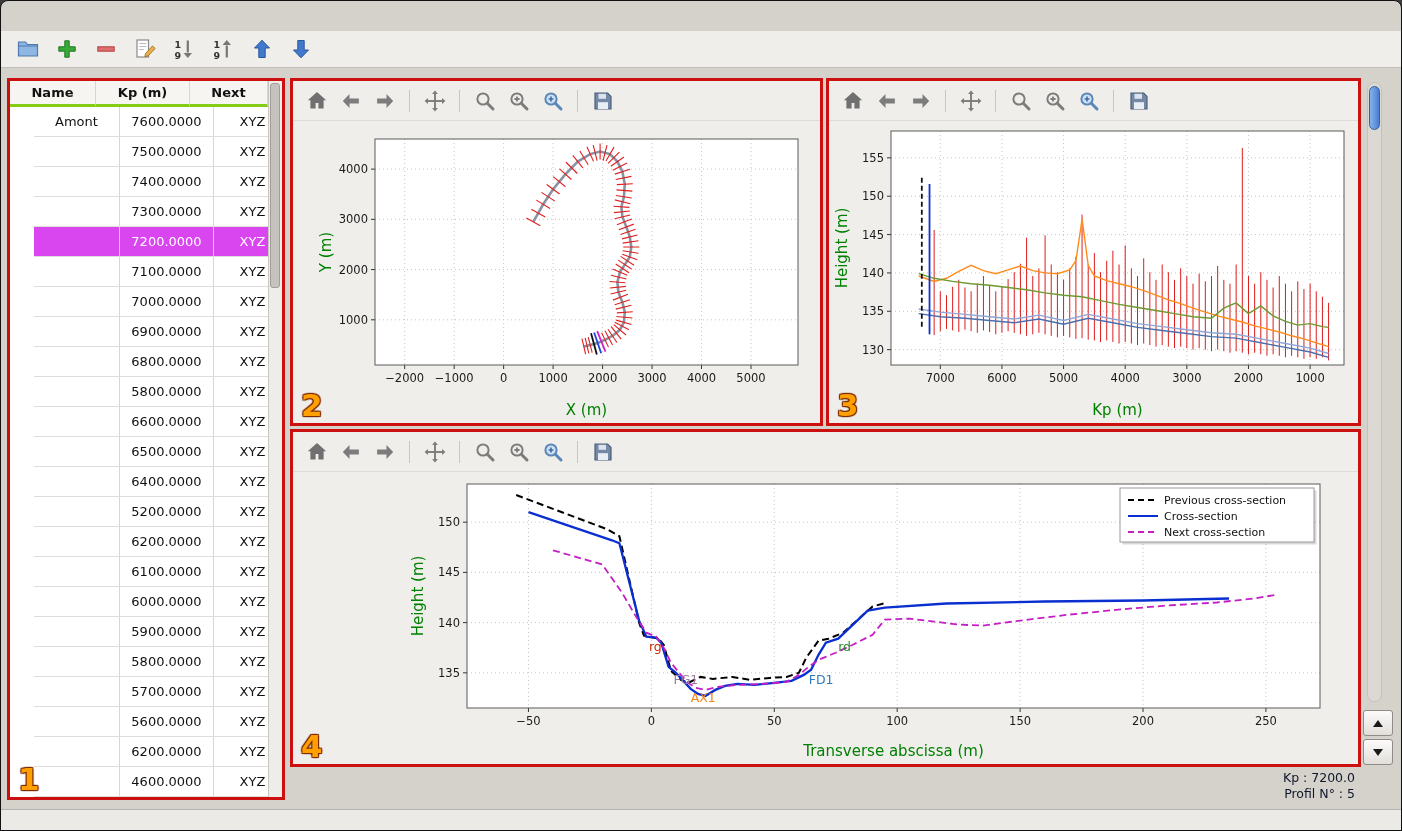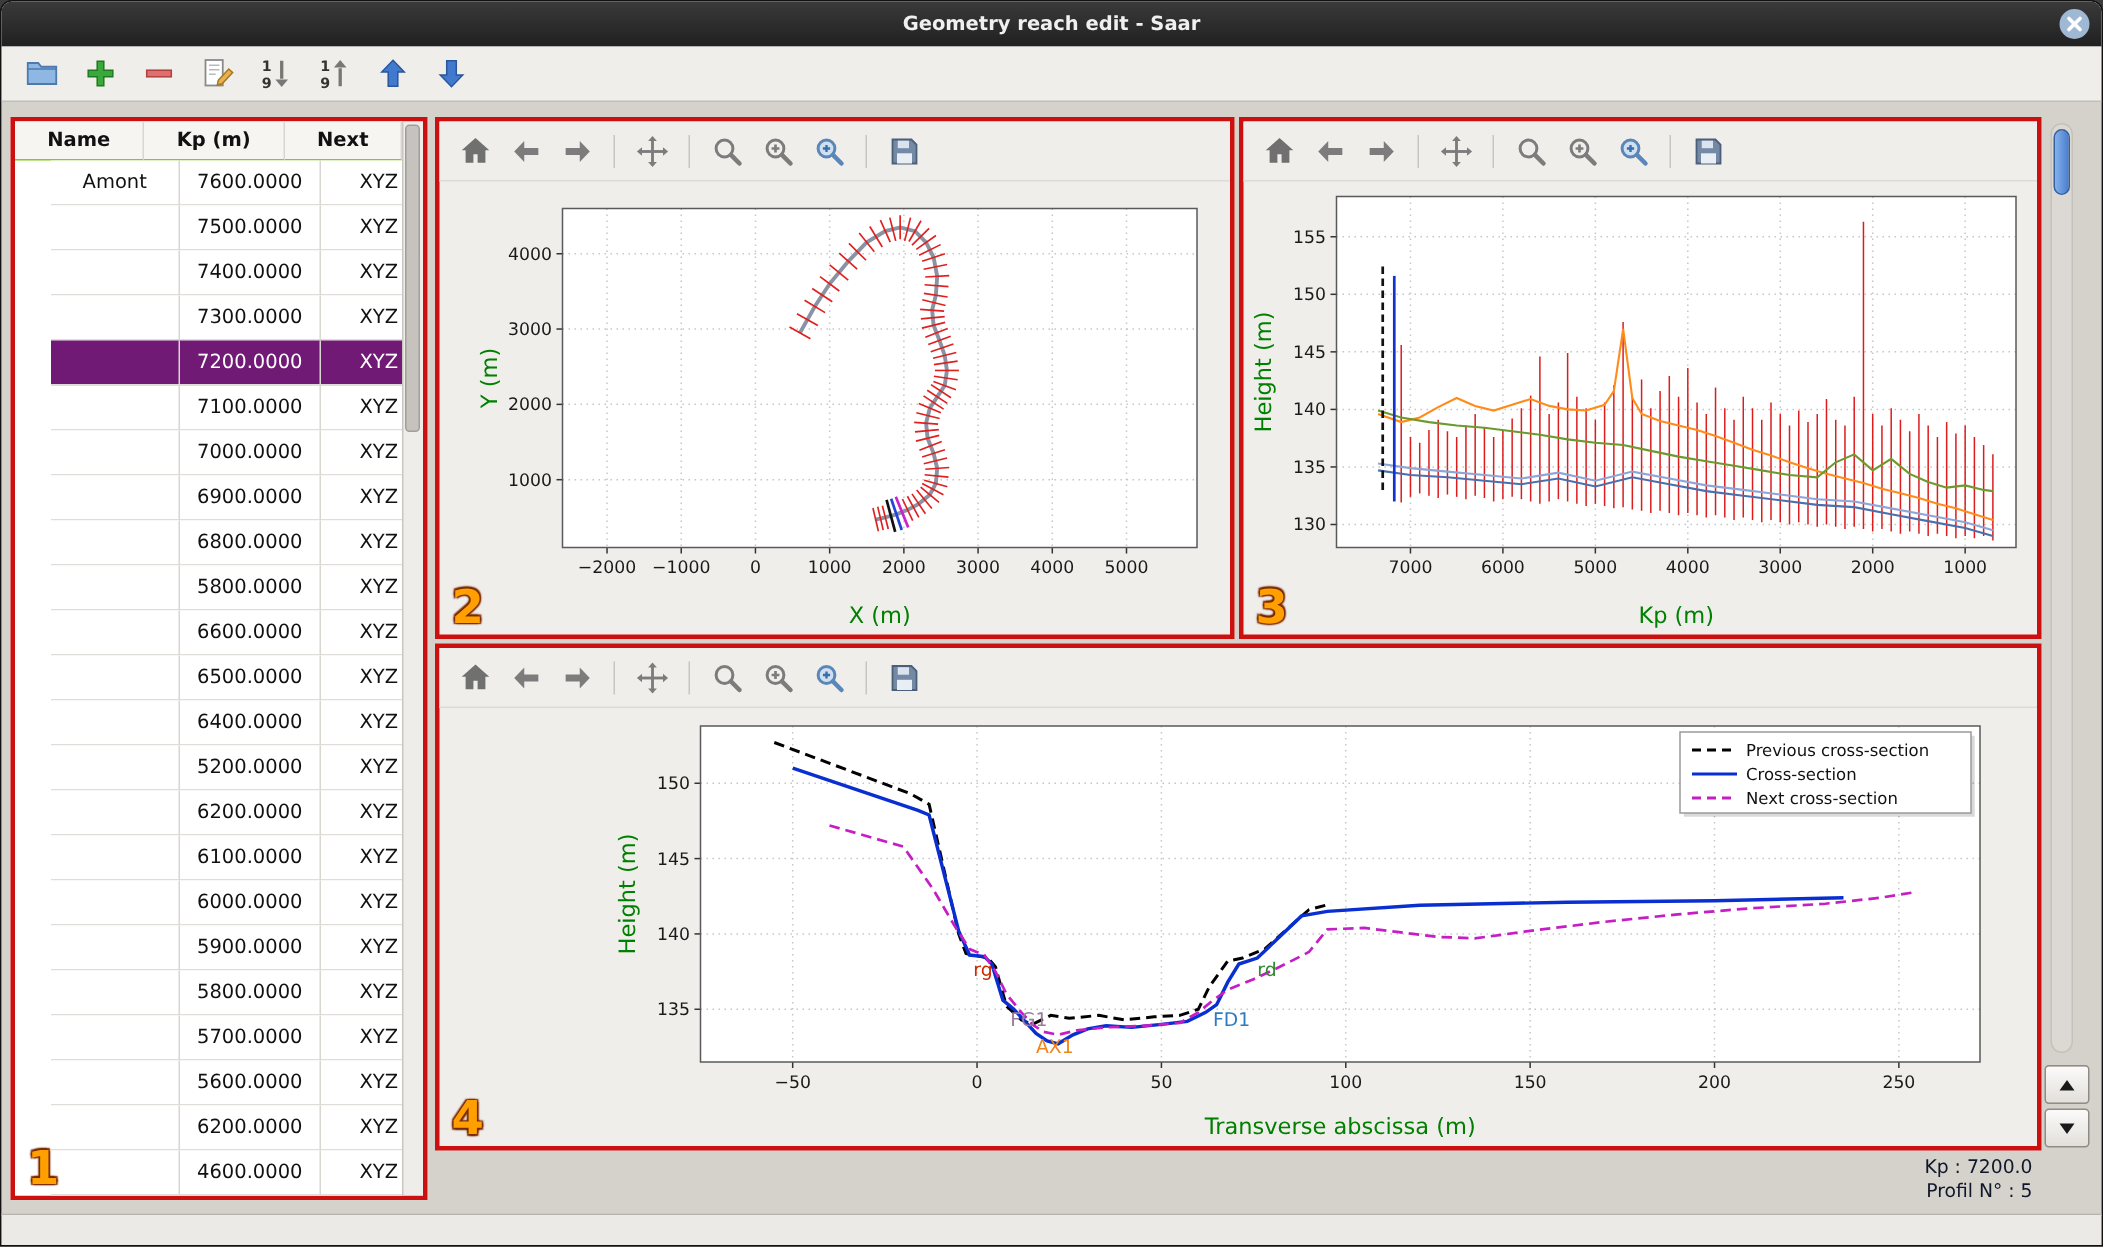--- a/index.html
+++ b/index.html
@@ -37,22 +37,22 @@
   .panel-num { position:absolute; left:8px; bottom:0; font-size:31px; font-weight:bold; color:#ffa000;
                text-shadow:-1px -1px 1px #7a2800, 1px -1px 1px #7a2800, -1px 1px 1px #7a2800, 1px 1px 1px #7a2800; }
 
   
   #table-wrap { position:absolute; left:0; top:0; right:14px; bottom:0; overflow:hidden; background:#fff; }
   .t-row, .t-header { display:grid; grid-template-columns:86px 94px 78px; }
   .t-header { height:26px; }
   .t-row { height:30px;margin-left:24px; }
   .t-cell { display:flex; align-items:center; justify-content:center; font-size:13px; color:#111;
             border-right:1px solid #d9d6d2; border-bottom:1px solid #e0ddd9; background:#fff; }
-  .t-header .t-cell { font-weight:bold; background:#f7f5f2; border-bottom:1px solid #84cc16; }
-  .t-row.selected .t-cell { background:#701a75; color:#fff; }
+  .t-header .t-cell { font-weight:bold; background:#f7f5f2; border-bottom:3px solid #84cc16; }
+  .t-row.selected .t-cell { background:#d946ef; color:#fff; }
   #table-scroll { position:absolute; top:0; right:0; width:14px; bottom:0; background:#efedea; border-left:1px solid #c9c6c2; }
   #table-thumb { position:absolute; left:1px; top:2px; width:10px; height:205px;
                  background:#c6c2bd; border:1px solid #a19d98; border-radius:3px; }
 
   
   #main-scrollbar { position:absolute; left:1366px; top:14px; width:15px; height:620px;
                     background:#dcd9d4; border:1px solid #c5c2bd; border-radius:8px; }
   #ms-thumb { position:absolute; left:1px; top:3px; width:11px; height:44px; border-radius:6px;
               background:linear-gradient(90deg,#85b2ec,#4a7dce); border:1px solid #33619f; }
   .spin { position:absolute; width:30px; height:26px; background:linear-gradient(#fcfbfa,#e2dfda);
@@ -65,29 +65,20 @@
   #status-labels { position:absolute; right:46px; top:702px; text-align:right; font-size:12.5px; color:#0f172a; line-height:16px; }
 
   #statusbar { position:absolute; left:0; bottom:0; width:100%; height:21px;
                background:#eceae6; border-top:1px solid #b7b4af; }
 </style>
 </head>
 <body>
 
 <div id="window">
 
-  <div id="titlebar">
-    <span class="title">Geometry reach edit - Saar</span>
-    <div id="close-btn">
-      <svg width="22" height="22" viewBox="0 0 22 22">
-        <circle cx="11" cy="11" r="10" fill="#9fb8d4"></circle>
-        <path d="M7.3 7.3l7.4 7.4M14.7 7.3l-7.4 7.4" stroke="#ffffff" stroke-width="2.4" stroke-linecap="round"></path>
-      </svg>
-    </div>
-  </div>
 
   <div id="main-toolbar">
       <div class="tb-btn">
         <svg width="24" height="24" viewBox="0 0 24 24">
           <path d="M2.5 5h7l2 2.5h10V19h-19z" fill="#8fb7e4" stroke="#4d79ad" stroke-width="1.2"></path>
           <path d="M2.5 9h19" stroke="#4d79ad" stroke-width="1" fill="none"></path>
         </svg>
       </div>
       <div class="tb-btn">
         <svg width="24" height="24" viewBox="0 0 24 24">

